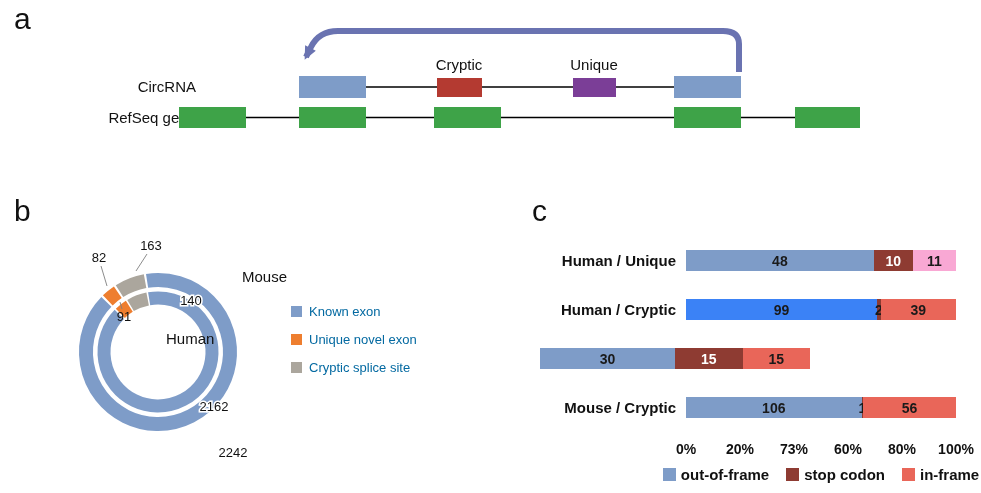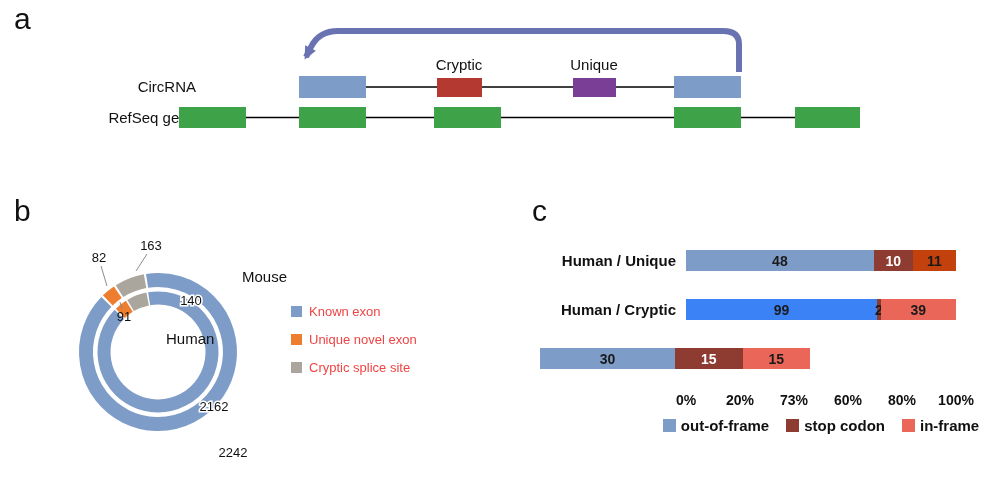--- a/index.html
+++ b/index.html
@@ -9,21 +9,21 @@
   .panel-label{position:absolute;font-size:30px;color:#111;line-height:1;}
   svg{position:absolute;overflow:visible;}
   svg text{fill:#111;font-family:"Liberation Sans", sans-serif;}
   .t15{font-size:15px;}
   .t13{font-size:13px;}
   .halo{paint-order:stroke;stroke:#fff;stroke-width:3px;}
   .leader{stroke:#7f7f7f;stroke-width:0.9;}
 
   
   .b-legend{position:absolute;left:291px;top:304px;display:flex;flex-direction:column;gap:13px;}
-  .b-legend-item{display:flex;align-items:center;gap:7px;font-size:13px;color:#ef4444;}
+  .b-legend-item{display:flex;align-items:center;gap:7px;font-size:13px;color:#0369a1;}
   .b-swatch{width:11px;height:11px;display:inline-block;flex:0 0 auto;}
 
   
   .panel-c{position:absolute;left:540px;top:250px;width:441px;font-weight:bold;}
   .c-row{display:flex;align-items:center;height:21px;margin-bottom:28px;}
   .c-cat{width:146px;padding-right:10px;box-sizing:border-box;text-align:right;font-size:15px;white-space:nowrap;}
   .c-track{width:270px;height:21px;display:flex;flex:0 0 auto;}
   .c-seg{position:relative;height:100%;}
   .c-num{position:absolute;left:50%;top:50%;transform:translate(-50%,-50%);font-size:14px;white-space:nowrap;color:#1a1a1a;}
   .c-num.white{color:#fff;}
@@ -115,21 +115,21 @@
     <div>
         <div class="c-row">
           <div class="c-cat">Human / Unique</div>
           <div class="c-track">
             <div class="c-seg" style="width: 69.5652%; background: rgb(126, 156, 200);">
               <span class="c-num">48</span>
             </div>
             <div class="c-seg" style="width: 14.4928%; background: rgb(142, 59, 50);">
               <span class="c-num white">10</span>
             </div>
-            <div class="c-seg" style="width: 15.942%; background: #c2410c;">
+            <div class="c-seg" style="width: 15.942%; background: #f9a8d4;">
               <span class="c-num">11</span>
             </div>
           </div>
         </div>
         <div class="c-row">
           <div class="c-cat">Human / Cryptic</div>
           <div class="c-track">
             <div class="c-seg" style="width: 70.7143%; background: #3b82f6;">
               <span class="c-num">99</span>
             </div>
@@ -147,20 +147,34 @@
               <span class="c-num">30</span>
             </div>
             <div class="c-seg" style="width: 25%; background: rgb(142, 59, 50);">
               <span class="c-num white">15</span>
             </div>
             <div class="c-seg" style="width: 25%; background: rgb(233, 102, 89);">
               <span class="c-num">15</span>
             </div>
           </div>
         </div>
+        <div class="c-row">
+          <div class="c-cat">Mouse / Cryptic</div>
+          <div class="c-track">
+            <div class="c-seg" style="width: 65.0307%; background: rgb(126, 156, 200);">
+              <span class="c-num">106</span>
+            </div>
+            <div class="c-seg" style="width: 0.613497%; background: rgb(142, 59, 50);">
+              <span class="c-num">1</span>
+            </div>
+            <div class="c-seg" style="width: 34.3558%; background: rgb(233, 102, 89);">
+              <span class="c-num">56</span>
+            </div>
+          </div>
+        </div>
       </div>
     <div class="c-ticks">
         <span class="c-tick" style="left: 0%;">0%</span>
         <span class="c-tick" style="left: 20%;">20%</span>
         <span class="c-tick" style="left: 40%;">73%</span>
         <span class="c-tick" style="left: 60%;">60%</span>
         <span class="c-tick" style="left: 80%;">80%</span>
         <span class="c-tick" style="left: 100%;">100%</span>
       </div>
     <div class="c-legend">

